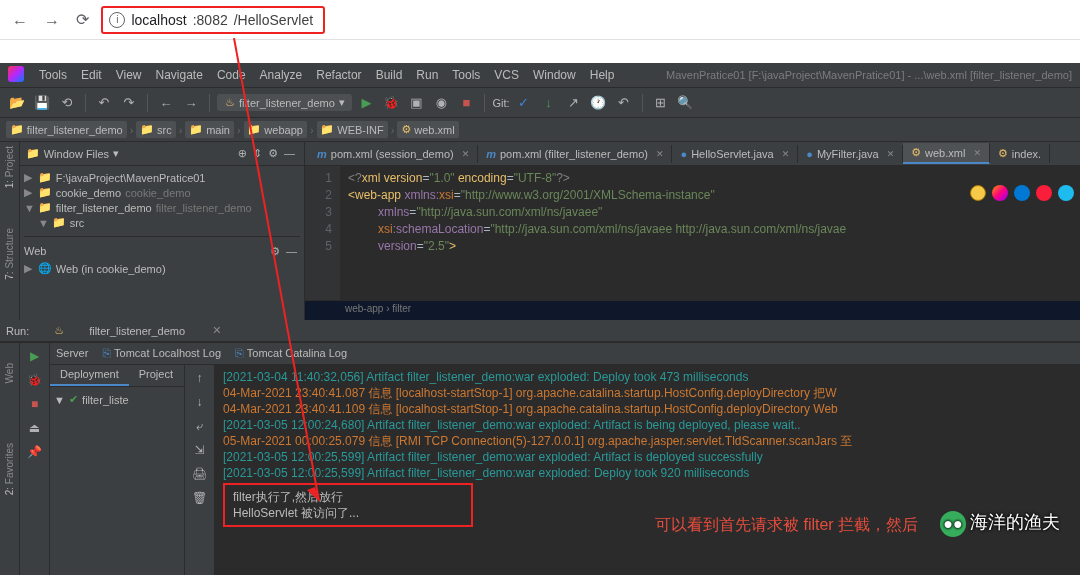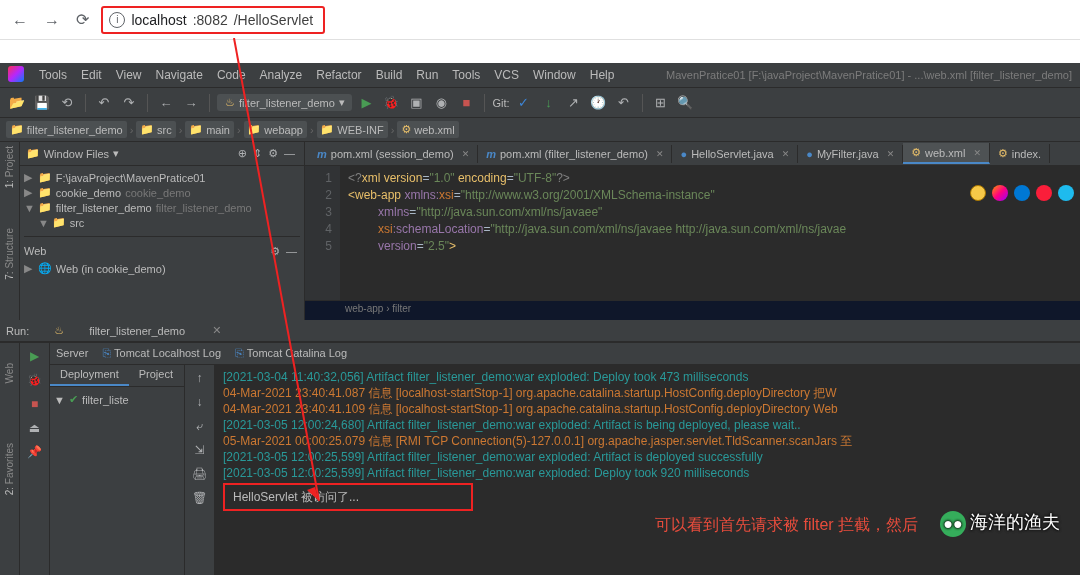--- a/index.html
+++ b/index.html
@@ -366,20 +366,21 @@
           </div>
           <div class="run-console">
 <div class="log-teal">[2021-03-04 11:40:32,056] Artifact filter_listener_demo:war exploded: Deploy took 473 milliseconds</div>
 <div class="log-or">04-Mar-2021 23:40:41.087 信息 [localhost-startStop-1] org.apache.catalina.startup.HostConfig.deployDirectory 把W</div>
 <div class="log-or">04-Mar-2021 23:40:41.109 信息 [localhost-startStop-1] org.apache.catalina.startup.HostConfig.deployDirectory Web</div>
 <div class="log-teal">[2021-03-05 12:00:24,680] Artifact filter_listener_demo:war exploded: Artifact is being deployed, please wait..</div>
 <div class="log-or">05-Mar-2021 00:00:25.079 信息 [RMI TCP Connection(5)-127.0.0.1] org.apache.jasper.servlet.TldScanner.scanJars 至</div>
 <div class="log-teal">[2021-03-05 12:00:25,599] Artifact filter_listener_demo:war exploded: Artifact is deployed successfully</div>
 <div class="log-teal">[2021-03-05 12:00:25,599] Artifact filter_listener_demo:war exploded: Deploy took 920 milliseconds</div>
 <div class="log-box">
+<div class="log-w">filter执行了,然后放行</div>
 <div class="log-w">HelloServlet 被访问了...</div>
 </div>
 <div class="red-note">可以看到首先请求被 filter 拦截，然后</div>
           </div>
         </div>
       </div>
     </div>
   </div>
 
 </div>

